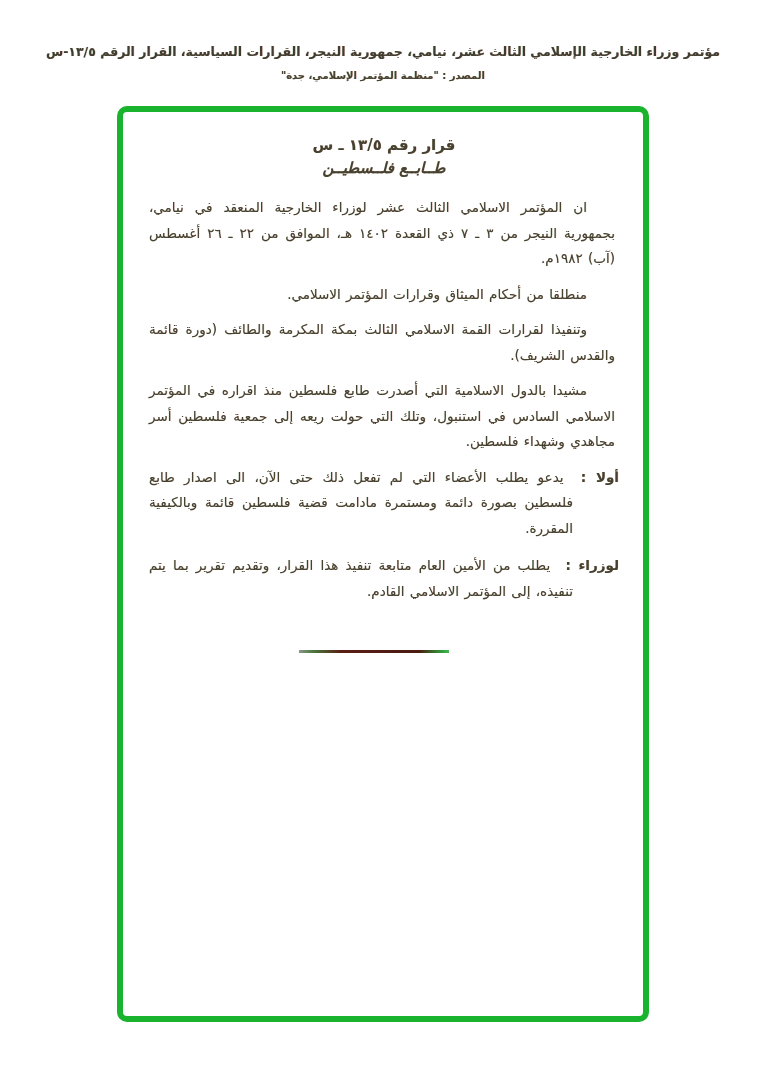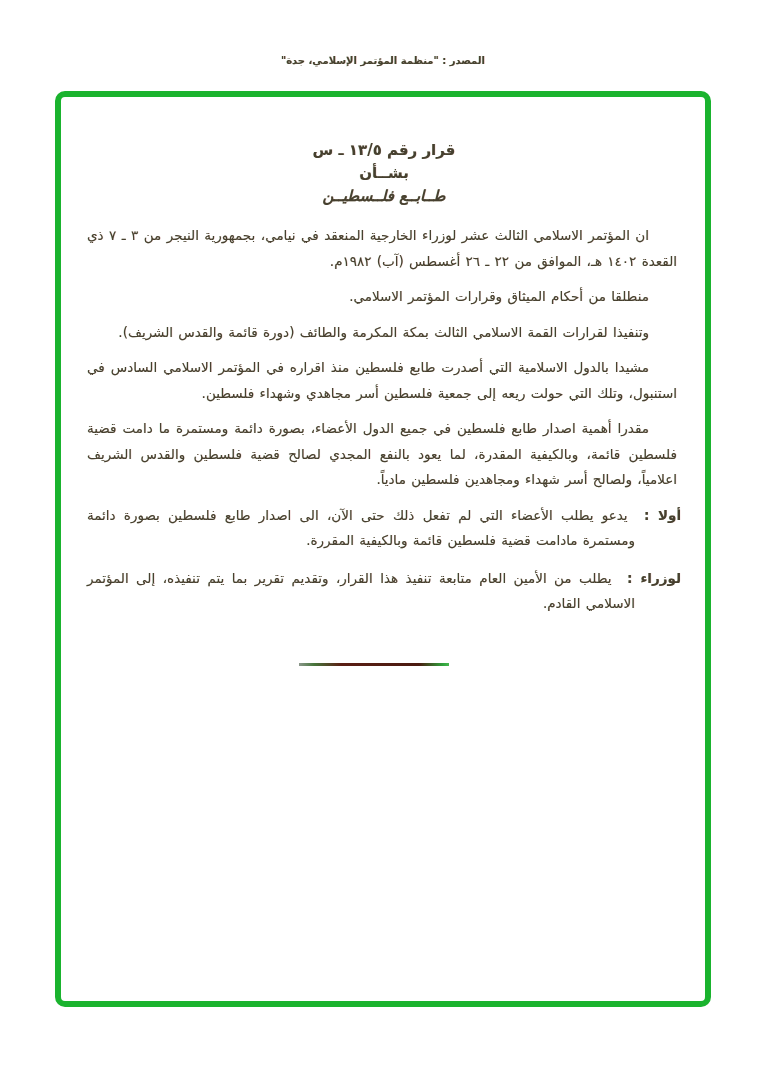--- a/index.html
+++ b/index.html
@@ -30,26 +30,26 @@
   }
   .header-line2 {
     font-size: 10px;
     font-weight: bold;
     margin-top: 11px;
     color: #45422f;
   }
   
   .frame {
     box-sizing: border-box;
-    width: 656px;
+    width: 532px;
     height: 916px;
     margin: 25px auto 0 auto;
     border: 6px solid #1ab32e;
     border-radius: 10px;
-    padding: 42px 24px 0 26px;
+    padding: 22px 24px 0 26px;
     direction: rtl;
     color: #46402f;
     text-shadow: 0.4px 0 0 rgba(185,45,45,0.25), -0.4px 0 0 rgba(35,150,65,0.20);
   }
   .title-block {
     text-align: center;
     margin-bottom: 15px;
   }
   .title-line {
     font-size: 15px;
@@ -89,40 +89,39 @@
     background: linear-gradient(to right,
       #8b978b 0%, #47763c 10%, #5a1e14 28%, #4a1a10 80%, #2fa43c 96%, #49b54f 100%);
   }
 </style>
 </head>
 <body>
 
 <div class="page">
 
   <div class="header">
+    <div class="header-line1">مؤتمر وزراء الخارجية الإسلامي الثالث عشر، نيامي، جمهورية النيجر، القرارات السياسية، القرار الرقم ١٣/٥-س</div>
     <div class="header-line2">المصدر : "منظمة المؤتمر الإسلامي، جدة"</div>
   </div>
 
   <div class="frame">
 
     <div class="title-block">
       <div class="title-line">قرار رقم ١٣/٥ ـ س</div>
-      <div class="title-line">بشــأن</div>
       <div class="title-line title-subject">طــابــع فلــسطيــن</div>
     </div>
 
     <p class="para">ان المؤتمر الاسلامي الثالث عشر لوزراء الخارجية المنعقد في نيامي، بجمهورية النيجر من ٣ ـ ٧ ذي القعدة ١٤٠٢ هـ، الموافق من ٢٢ ـ ٢٦ أغسطس (آب) ١٩٨٢م.</p>
 
     <p class="para">منطلقا من أحكام الميثاق وقرارات المؤتمر الاسلامي.</p>
 
     <p class="para">وتنفيذا لقرارات القمة الاسلامي الثالث بمكة المكرمة والطائف (دورة قائمة والقدس الشريف).</p>
 
     <p class="para">مشيدا بالدول الاسلامية التي أصدرت طابع فلسطين منذ اقراره في المؤتمر الاسلامي السادس في استنبول، وتلك التي حولت ريعه إلى جمعية فلسطين أسر مجاهدي وشهداء فلسطين.</p>
 
-    <p class="para">مقدرا أهمية اصدار طابع فلسطين في جميع الدول الأعضاء، بصورة دائمة ومستمرة ما دامت قضية فلسطين قائمة، وبالكيفية المقدرة، لما يعود بالنفع المجدي لصالح قضية فلسطين والقدس الشريف اعلامياً، ولصالح أسر شهداء ومجاهدين فلسطين مادياً.</p>
 
     <p class="clause">
       <span class="clause-label">أولا :</span>
       <span>يدعو يطلب الأعضاء التي لم تفعل ذلك حتى الآن، الى اصدار طابع فلسطين بصورة دائمة ومستمرة مادامت قضية فلسطين قائمة وبالكيفية المقررة.</span>
     </p>
 
     <p class="clause">
       <span class="clause-label">لوزراء :</span>
       <span>يطلب من الأمين العام متابعة تنفيذ هذا القرار، وتقديم تقرير بما يتم تنفيذه، إلى المؤتمر الاسلامي القادم.</span>
     </p>

